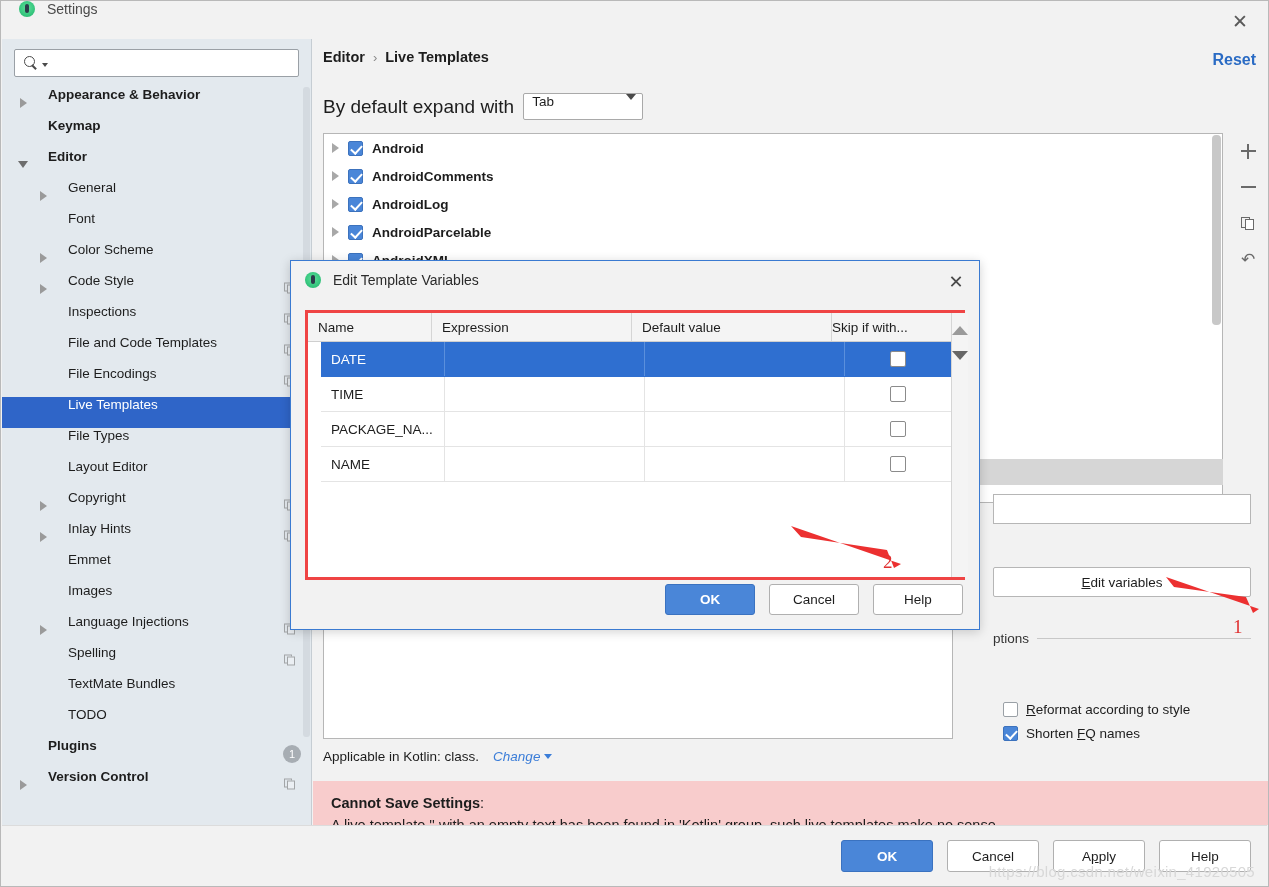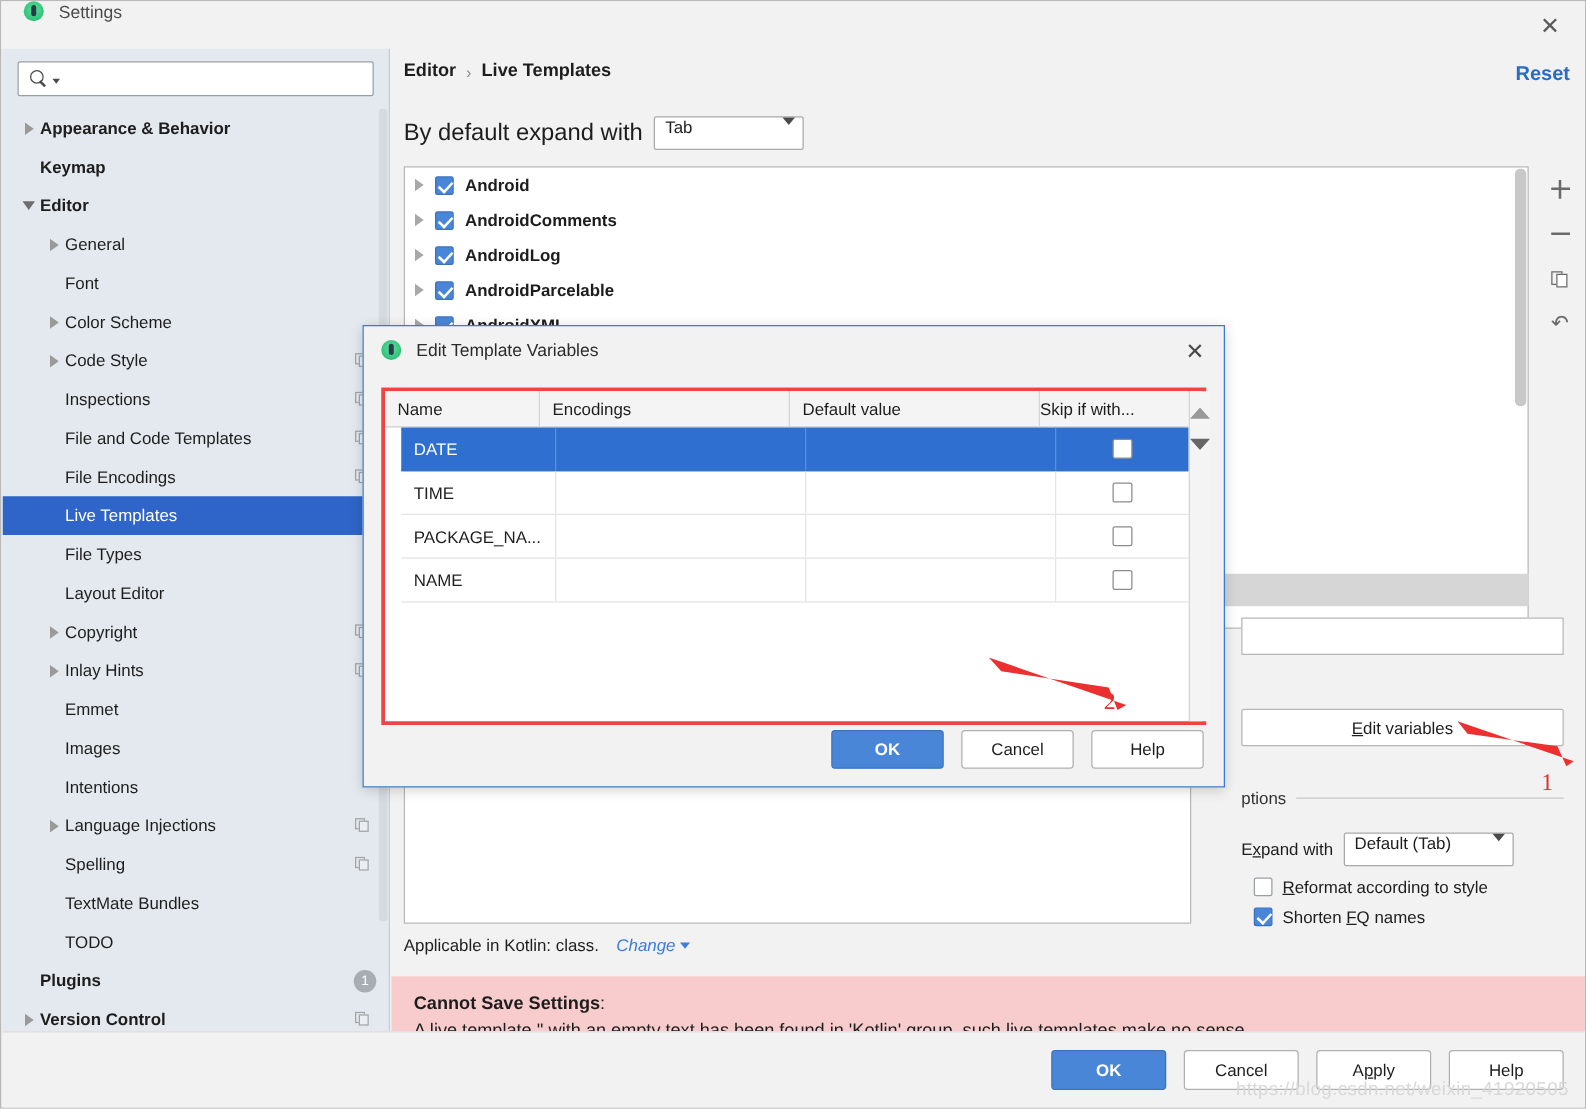--- a/index.html
+++ b/index.html
@@ -68,22 +68,22 @@
     width:0;height:0;border-left:3.5px solid transparent;border-right:3.5px solid transparent;
     border-top:4px solid #4a4a4a; margin-left:1px; margin-top:4px;
   }
   .search-input {
     border: none; outline: none; background: transparent; flex: 1;
     font-family: "Liberation Sans", sans-serif; font-size: 13px;
   }
 
   .tree { padding-top: 2px; position: relative; }
   .tree-row {
-    height: 31px; display: flex; align-items: center; position: relative;
-    cursor: pointer; 
+    height: 31px; display: flex; position: relative;
+    cursor: pointer;  gap: 16px;
   }
   .tree-row.selected { background: #2f65c8; }
   .tree-row.selected .tree-label { color: #ffffff; }
   .tw {
     width: 18px; flex: none; display: flex; align-items: center; justify-content: center;
   }
   .tw .arrow-r {
     width:0;height:0;border-top:5px solid transparent;border-bottom:5px solid transparent;
     border-left:7px solid #9a9a9a;
   }
@@ -436,24 +436,20 @@
             <i class="b"></i>
           </span>
         </div>
         <div class="tree-row lvl1">
           <span class="tw"></span>
           <span class="tree-label">Emmet</span>
         </div>
         <div class="tree-row lvl1">
           <span class="tw"></span>
           <span class="tree-label">Images</span>
-        </div>
-        <div class="tree-row lvl1">
-          <span class="tw"></span>
-          <span class="tree-label">Intentions</span>
         </div>
         <div class="tree-row lvl1">
           <span class="tw">
             <span class="arrow-r"></span>
           </span>
           <span class="tree-label">Language Injections</span>
           <span class="copy-badge">
             <i class="a"></i>
             <i class="b"></i>
           </span>
@@ -591,27 +587,20 @@
     <div class="rc-button" style="top:528px;">
       <span class="u">E</span>
         <span>dit variables</span>
     </div>
 
     <div class="group-line" style="left:22px; top:592px; width:258px;">
       <span>ptions</span>
       <span class="rule"></span>
     </div>
 
-    <div class="opt-row" style="left:22px; top:627px;">
-      <span><span>E</span><span class="u">x</span><span>pand with</span></span>
-      <div class="combo" style="min-width:136px;">
-        <span>Default (Tab)</span>
-        <span class="caret"></span>
-      </div>
-    </div>
 
     <div class="opt-row" style="left:32px; top:663px;">
       <span class="cbs"></span>
       <span><span class="u">R</span><span>eformat according to style</span></span>
     </div>
 
     <div class="opt-row" style="left:32px; top:687px;">
       <span class="cbs checked"></span>
       <span><span>Shorten </span><span class="u">F</span><span>Q names</span></span>
     </div>
@@ -635,21 +624,21 @@
     <div class="modal-title">
       <span class="app-icon"></span>
       <span class="modal-title-text">Edit Template Variables</span>
       <span class="modal-close">✕</span>
     </div>
 
     <div class="var-table-wrap">
       <div class="var-table">
         <div class="vt-head" id="vt-head">
             <div class="c-name">Name</div>
-            <div class="c-expr">Encodings</div>
+            <div class="c-expr">Expression</div>
             <div class="c-def">Default value</div>
             <div class="c-skip" style="justify-content: flex-start; padding-left: 10px;">Skip if with...</div>
           </div>
         <div id="vt-body">
             <div class="vt-row sel">
               <div class="c-name">DATE</div>
               <div class="c-expr"></div>
               <div class="c-def"></div>
               <div class="c-skip">
                 <span class="cbw"></span>

